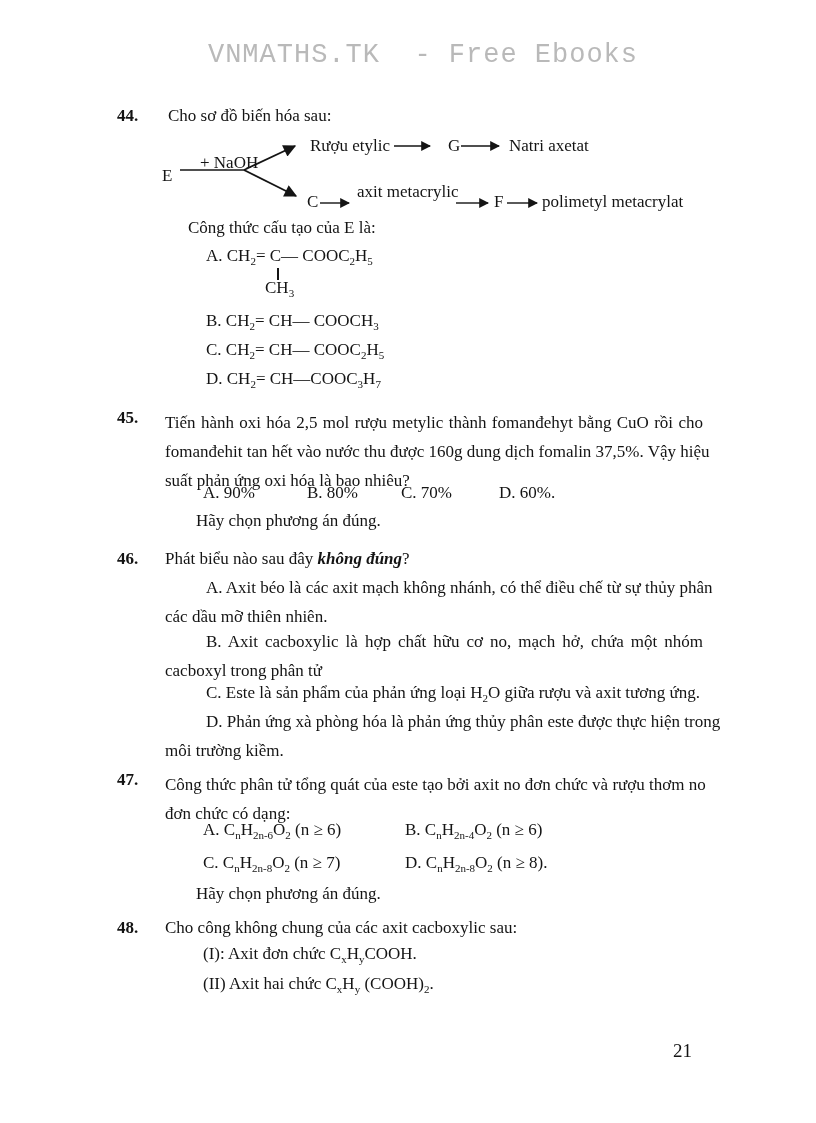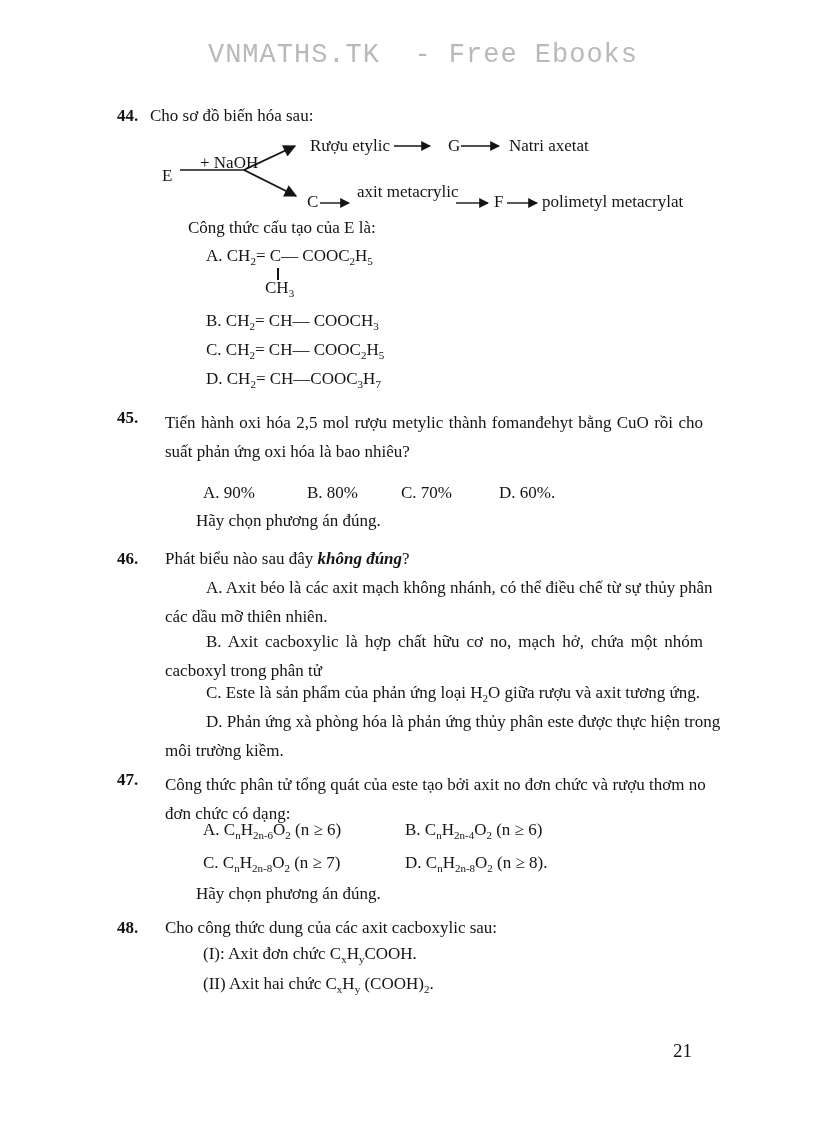--- a/index.html
+++ b/index.html
@@ -27,21 +27,21 @@
   svg{display:block;}
 </style>
 </head>
 <body>
 
 <div class="page">
 
   <div class="abs watermark">VNMATHS.TK  - Free Ebooks</div>
 
   <div class="abs qnum" style="left:117px;top:106px;">44.</div>
-  <div class="abs" style="left:150px;top:106px;">Cho sơ đồ biến hóa sau:</div>
+  <div class="abs" style="left:168px;top:106px;">Cho sơ đồ biến hóa sau:</div>
 
   <div class="abs" style="left:0;top:125px;width:816px;height:100px;">
     <svg class="abs" style="left:0;top:0;" width="816" height="100" viewBox="0 0 816 100">
       <defs>
         <marker id="ah" viewBox="0 0 10 10" refX="9" refY="5" markerWidth="8.5" markerHeight="7" orient="auto-start-reverse">
           <path d="M0,0 L10,5 L0,10 z" fill="#141414"></path>
         </marker>
       </defs>
       <line x1="180" y1="45" x2="244" y2="45" stroke="#141414" stroke-width="1.6"></line>
       <line x1="244" y1="45" x2="295" y2="21" stroke="#141414" stroke-width="1.8" marker-end="url(#ah)"></line>
@@ -71,20 +71,21 @@
 
   <div class="abs" style="left:206px;top:306px;">
     <div class="line">B. CH<sub>2</sub>= CH— COOCH<sub>3</sub></div>
     <div class="line">C. CH<sub>2</sub>= CH— COOC<sub>2</sub>H<sub>5</sub></div>
     <div class="line">D. CH<sub>2</sub>= CH—COOC<sub>3</sub>H<sub>7</sub></div>
   </div>
 
   <div class="abs qnum" style="left:117px;top:408px;">45.</div>
   <div class="abs para" style="left:165px;top:408px;">
     <div class="line jline">Tiến hành oxi hóa 2,5 mol rượu metylic thành fomanđehyt bằng CuO rồi cho</div>
+    <div class="line jline">fomanđehit tan hết vào nước thu được 160g dung dịch fomalin 37,5%. Vậy hiệu</div>
     <div class="line">suất phản ứng oxi hóa là bao nhiêu?</div>
   </div>
   <span class="abs" style="left:203px;top:483px;">A. 90%</span>
   <span class="abs" style="left:307px;top:483px;">B. 80%</span>
   <span class="abs" style="left:401px;top:483px;">C. 70%</span>
   <span class="abs" style="left:499px;top:483px;">D. 60%.</span>
   <div class="abs" style="left:196px;top:511px;">Hãy chọn phương án đúng.</div>
 
   <div class="abs qnum" style="left:117px;top:549px;">46.</div>
   <div class="abs para" style="left:165px;top:573px;">
@@ -111,19 +112,19 @@
     <div class="line jline">Công thức phân tử tổng quát của este tạo bởi axit no đơn chức và rượu thơm no</div>
     <div class="line">đơn chức có dạng:</div>
   </div>
   <span class="abs" style="left:203px;top:820px;white-space:nowrap;">A. C<sub>n</sub>H<sub>2n-6</sub>O<sub>2</sub> (n ≥ 6)</span>
   <span class="abs" style="left:405px;top:820px;white-space:nowrap;">B. C<sub>n</sub>H<sub>2n-4</sub>O<sub>2</sub> (n ≥ 6)</span>
   <span class="abs" style="left:203px;top:853px;white-space:nowrap;">C. C<sub>n</sub>H<sub>2n-8</sub>O<sub>2</sub> (n ≥ 7)</span>
   <span class="abs" style="left:405px;top:853px;white-space:nowrap;">D. C<sub>n</sub>H<sub>2n-8</sub>O<sub>2</sub> (n ≥ 8).</span>
   <div class="abs" style="left:196px;top:884px;">Hãy chọn phương án đúng.</div>
 
   <div class="abs qnum" style="left:117px;top:918px;">48.</div>
-  <div class="abs" style="left:165px;top:918px;">Cho công thức dung của các axit cacboxylic sau:</div>
+  <div class="abs" style="left:165px;top:918px;">Cho công không chung của các axit cacboxylic sau:</div>
   <div class="abs" style="left:203px;top:944px;white-space:nowrap;">(I): Axit đơn chức C<sub>x</sub>H<sub>y</sub>COOH.</div>
   <div class="abs" style="left:203px;top:974px;white-space:nowrap;">(II) Axit hai chức C<sub>x</sub>H<sub>y</sub> (COOH)<sub>2</sub>.</div>
 
   <div class="abs pagenum" style="left:673px;top:1040px;">21</div>
 
 </div>
 
 </body></html>

